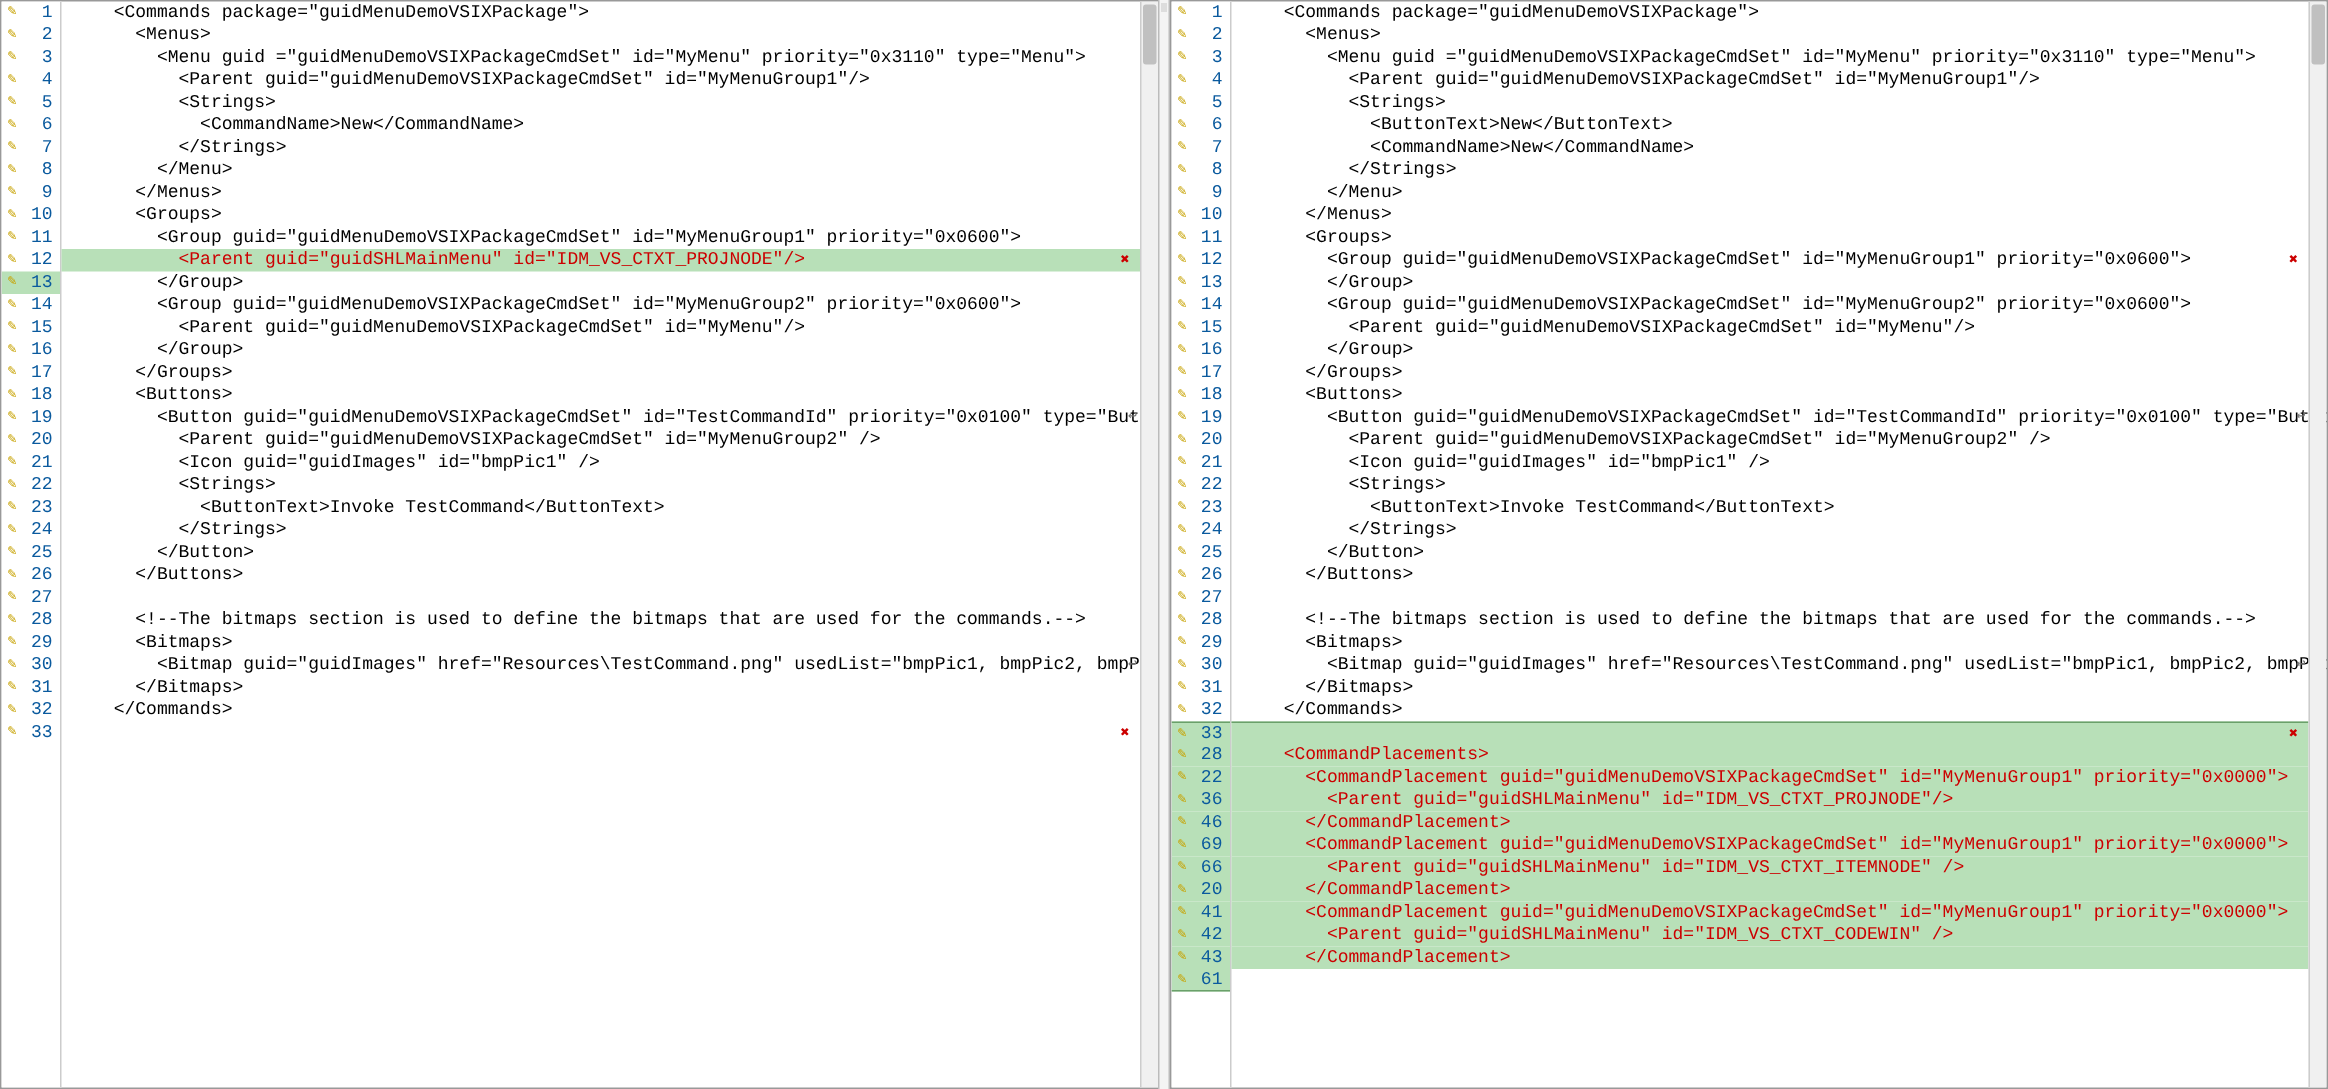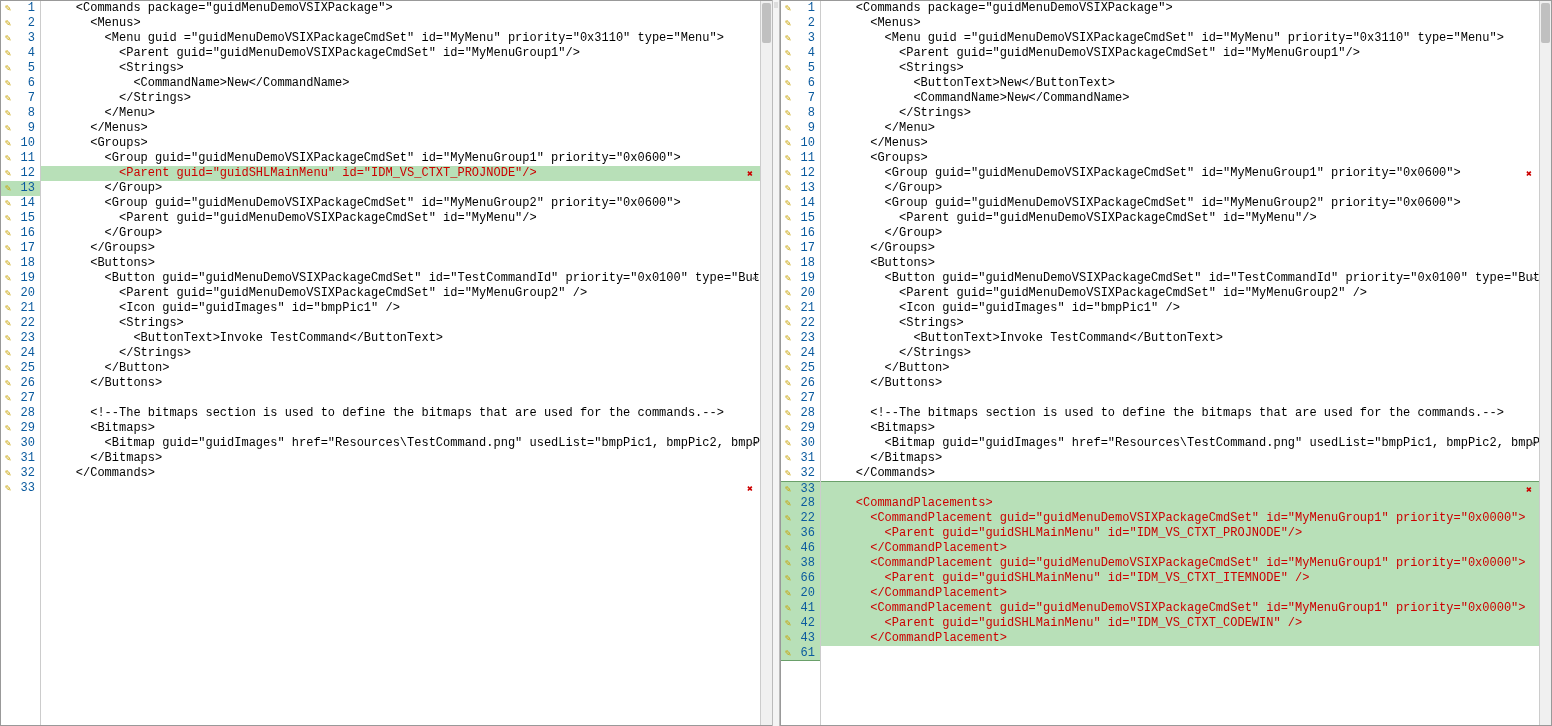--- a/index.html
+++ b/index.html
@@ -354,21 +354,21 @@
         <div class="gutter-line hl-add">
           <span class="pencil">✎</span>
           <span class="lno">36</span>
         </div>
         <div class="gutter-line hl-add">
           <span class="pencil">✎</span>
           <span class="lno">46</span>
         </div>
         <div class="gutter-line hl-add">
           <span class="pencil">✎</span>
-          <span class="lno">38</span>
+          <span class="lno">69</span>
         </div>
         <div class="gutter-line hl-add">
           <span class="pencil">✎</span>
           <span class="lno">66</span>
         </div>
         <div class="gutter-line hl-add">
           <span class="pencil">✎</span>
           <span class="lno">20</span>
         </div>
         <div class="gutter-line hl-add">

